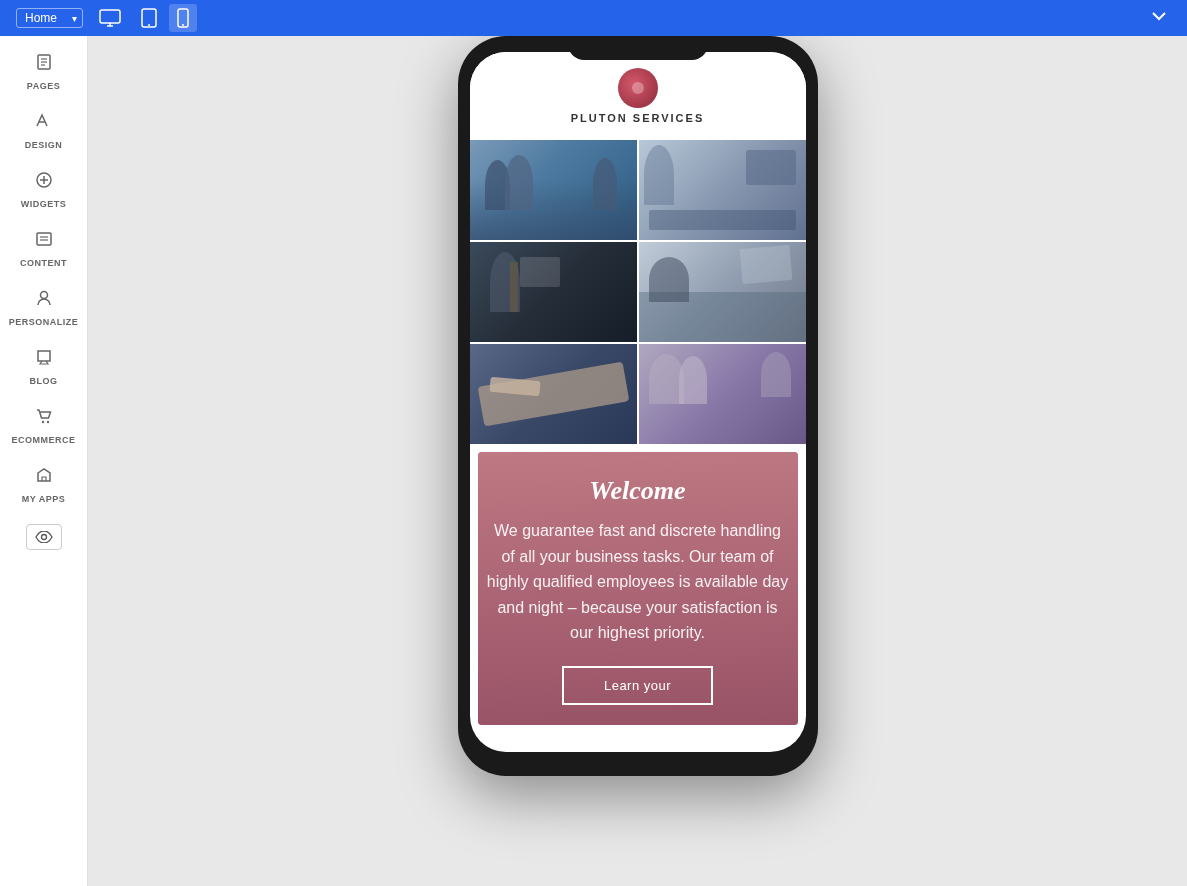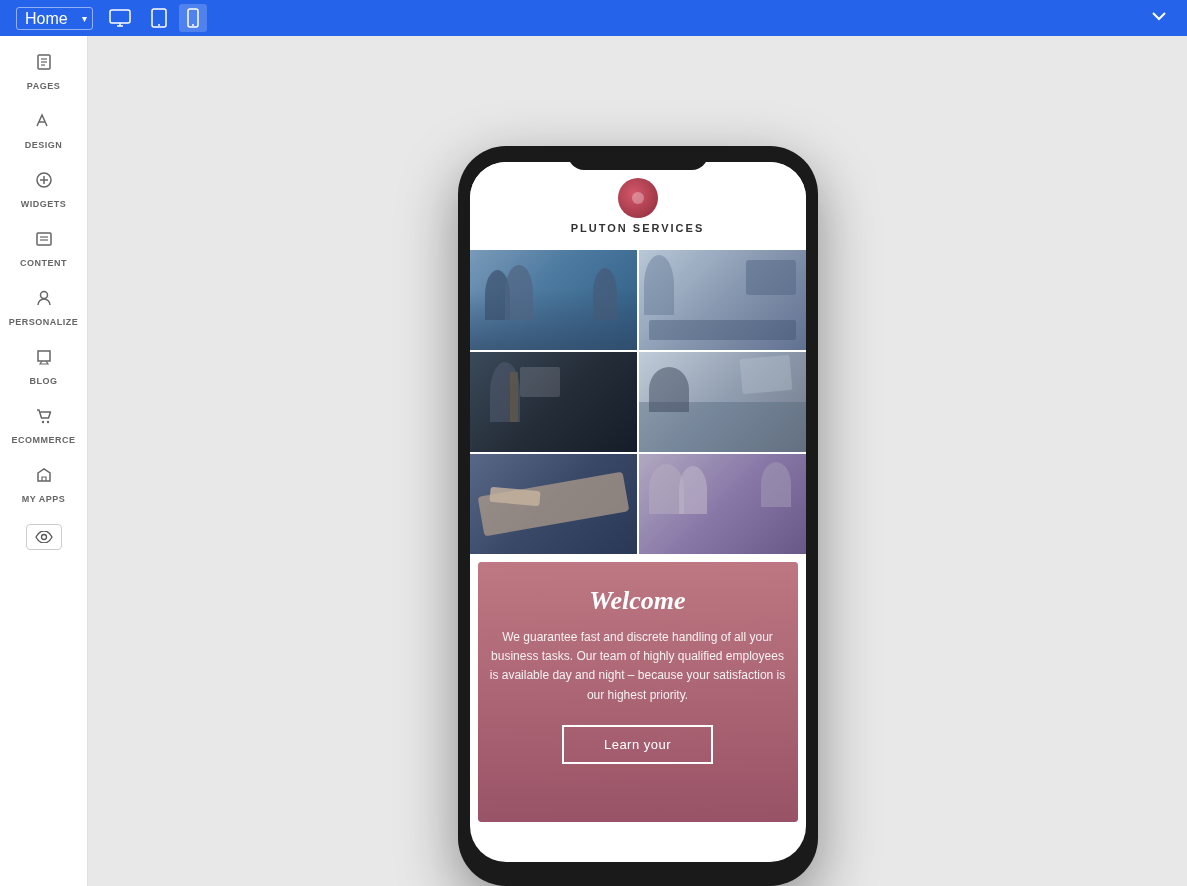--- a/index.html
+++ b/index.html
@@ -19,21 +19,21 @@
     .top-bar-left {
       display: flex;
       align-items: center;
       gap: 8px;
     }
     .page-selector {
       background: transparent;
       border: 1px solid rgba(255,255,255,0.5);
       color: white;
       padding: 2px 24px 2px 8px;
-      font-size: 16px;
+      font-size: 12px;
       border-radius: 3px;
       appearance: none;
       cursor: pointer;
     }
     .page-selector-wrapper {
       position: relative;
       display: flex;
       align-items: center;
     }
     .page-selector-arrow {
@@ -128,21 +128,21 @@
       font-size: 13px;
       color: #555;
     }
 
     
     .content-area {
       flex: 1;
       background: #e8e8e8;
       display: flex;
       justify-content: center;
-      align-items: flex-end;
+      align-items: flex-start;
       overflow: hidden;
       position: relative;
     }
 
     
     .phone-mockup {
       width: 360px;
       height: 740px;
       background: #1a1a1a;
       border-radius: 48px;
@@ -251,21 +251,21 @@
     }
     .welcome-title {
       font-size: 26px;
       font-weight: 700;
       color: white;
       font-style: italic;
       margin-bottom: 12px;
       font-family: Georgia, serif;
     }
     .welcome-text {
-      font-size: 12px;
+      font-size: 16px;
       color: rgba(255,255,255,0.9);
       line-height: 1.6;
       margin-bottom: 20px;
     }
     .learn-more-btn {
       border: 2px solid white;
       background: transparent;
       color: white;
       padding: 10px 40px;
       font-size: 13px;

